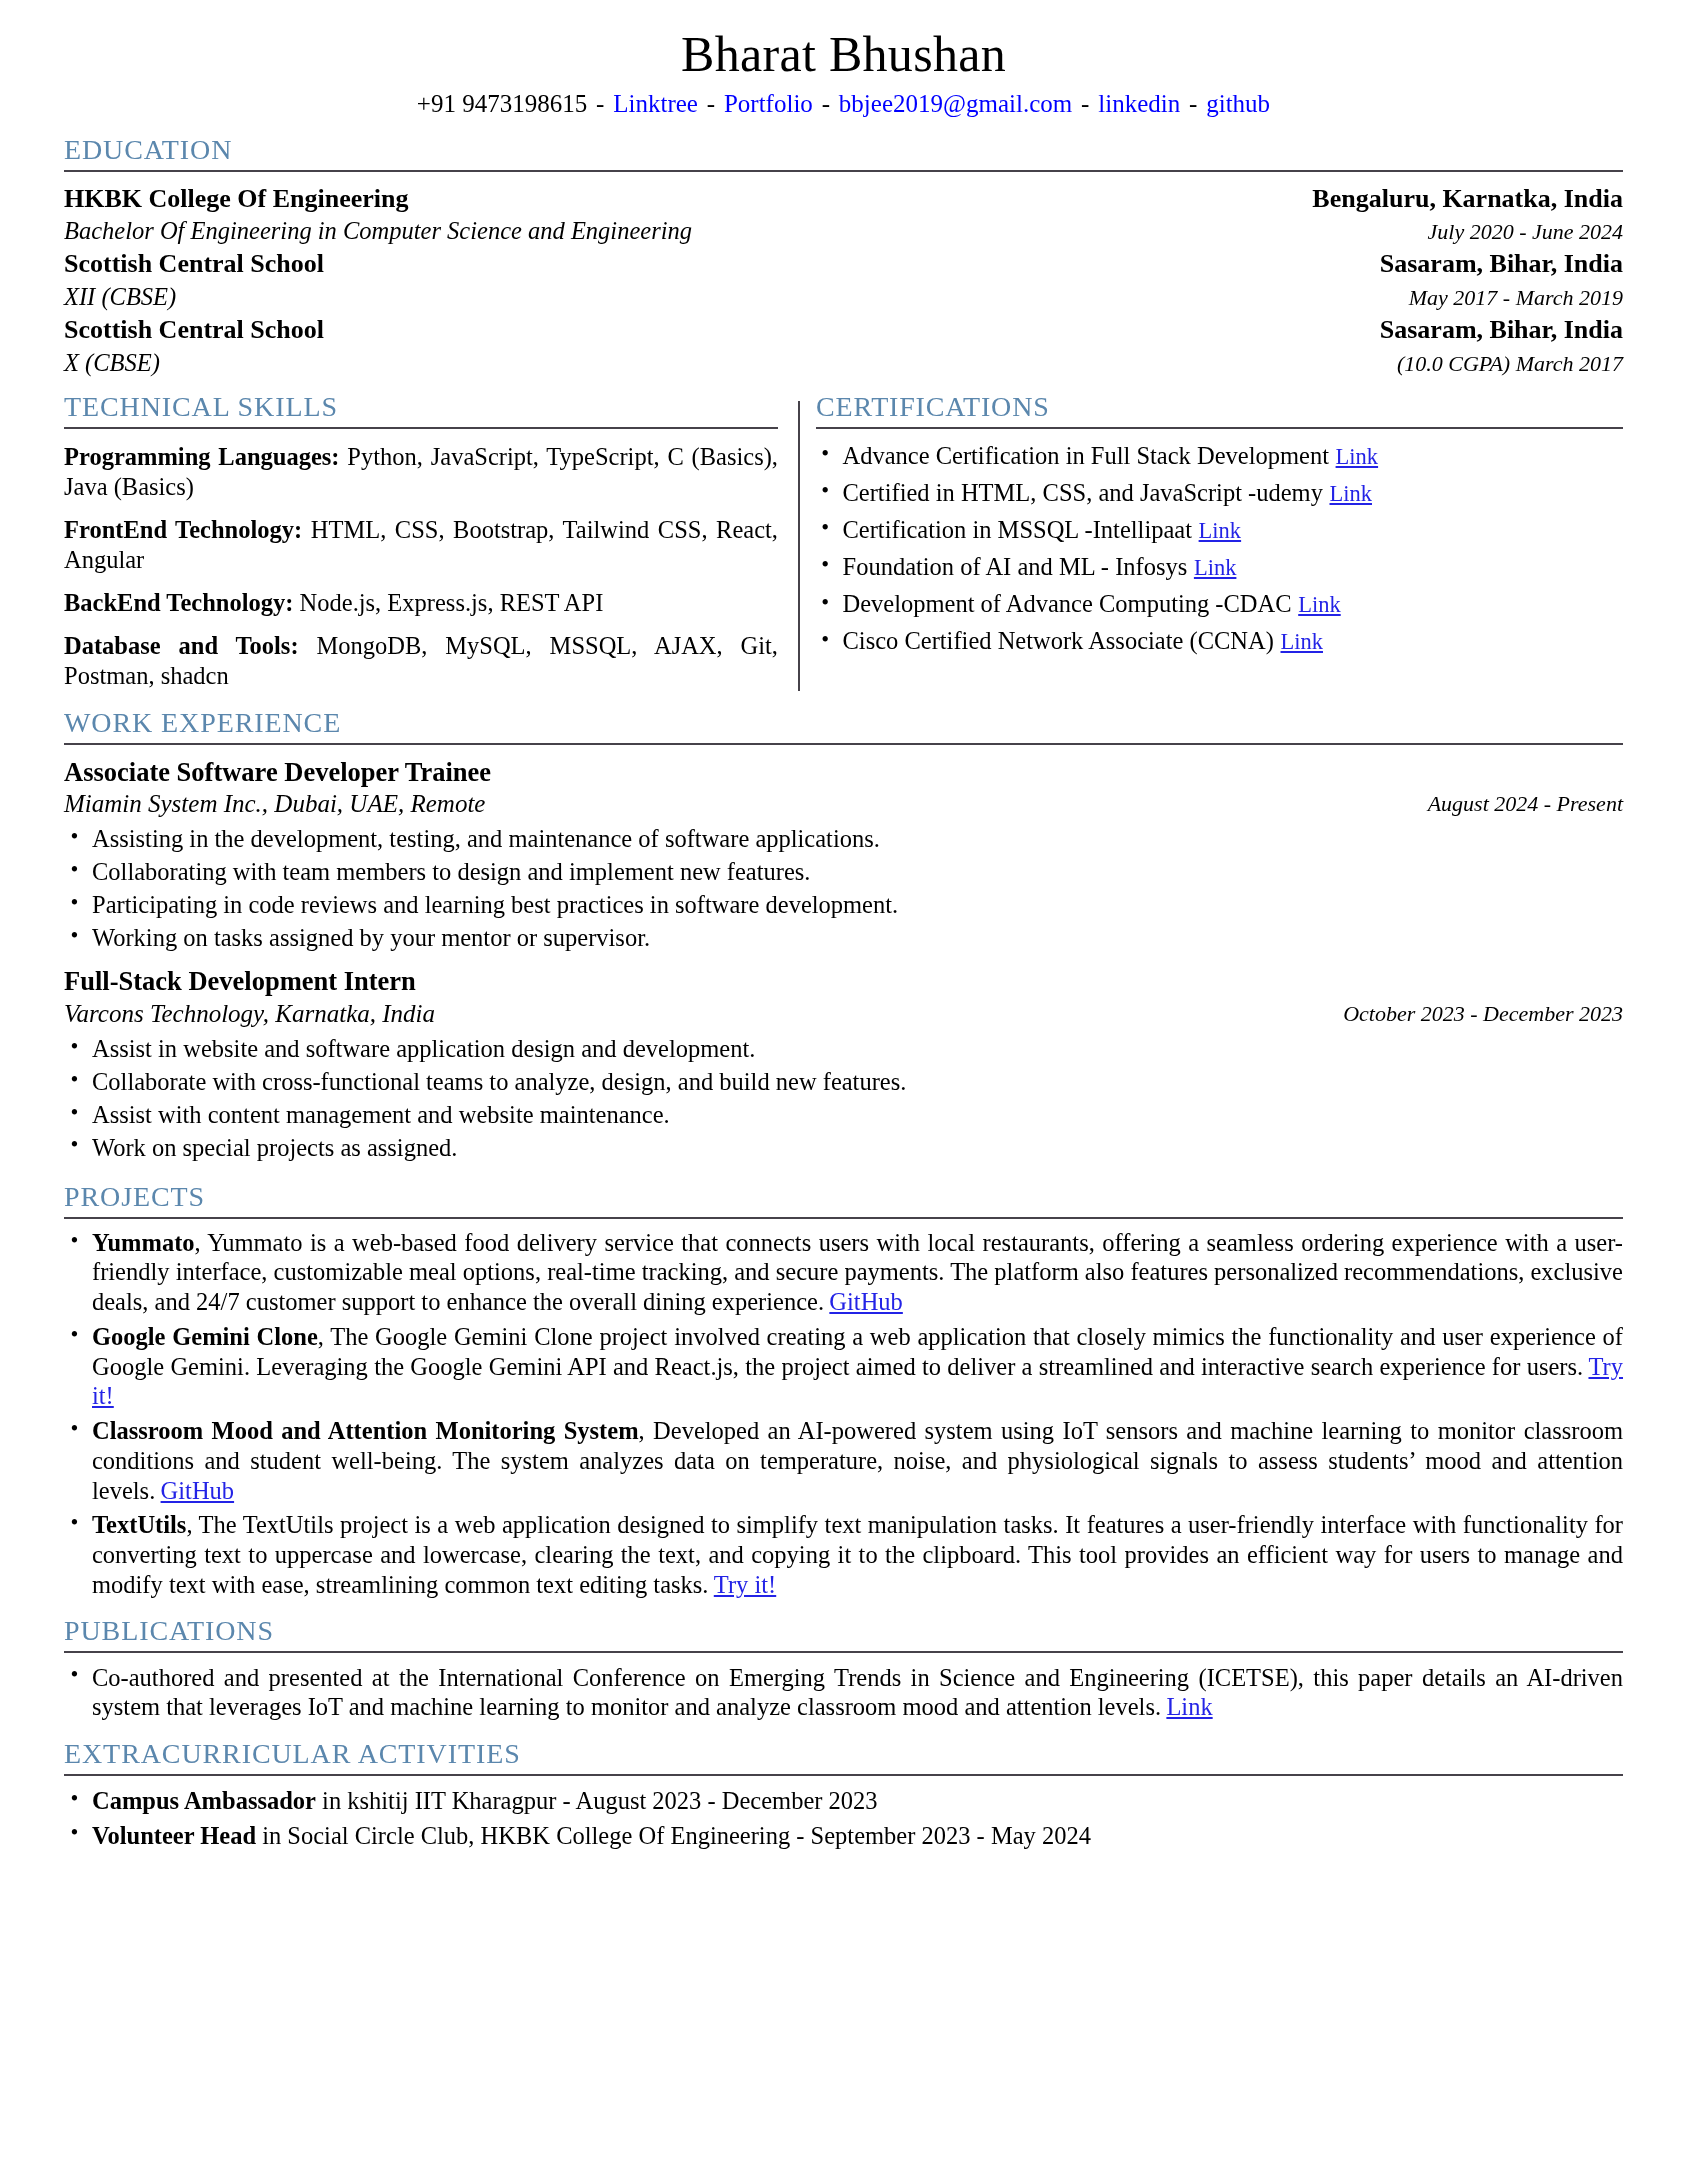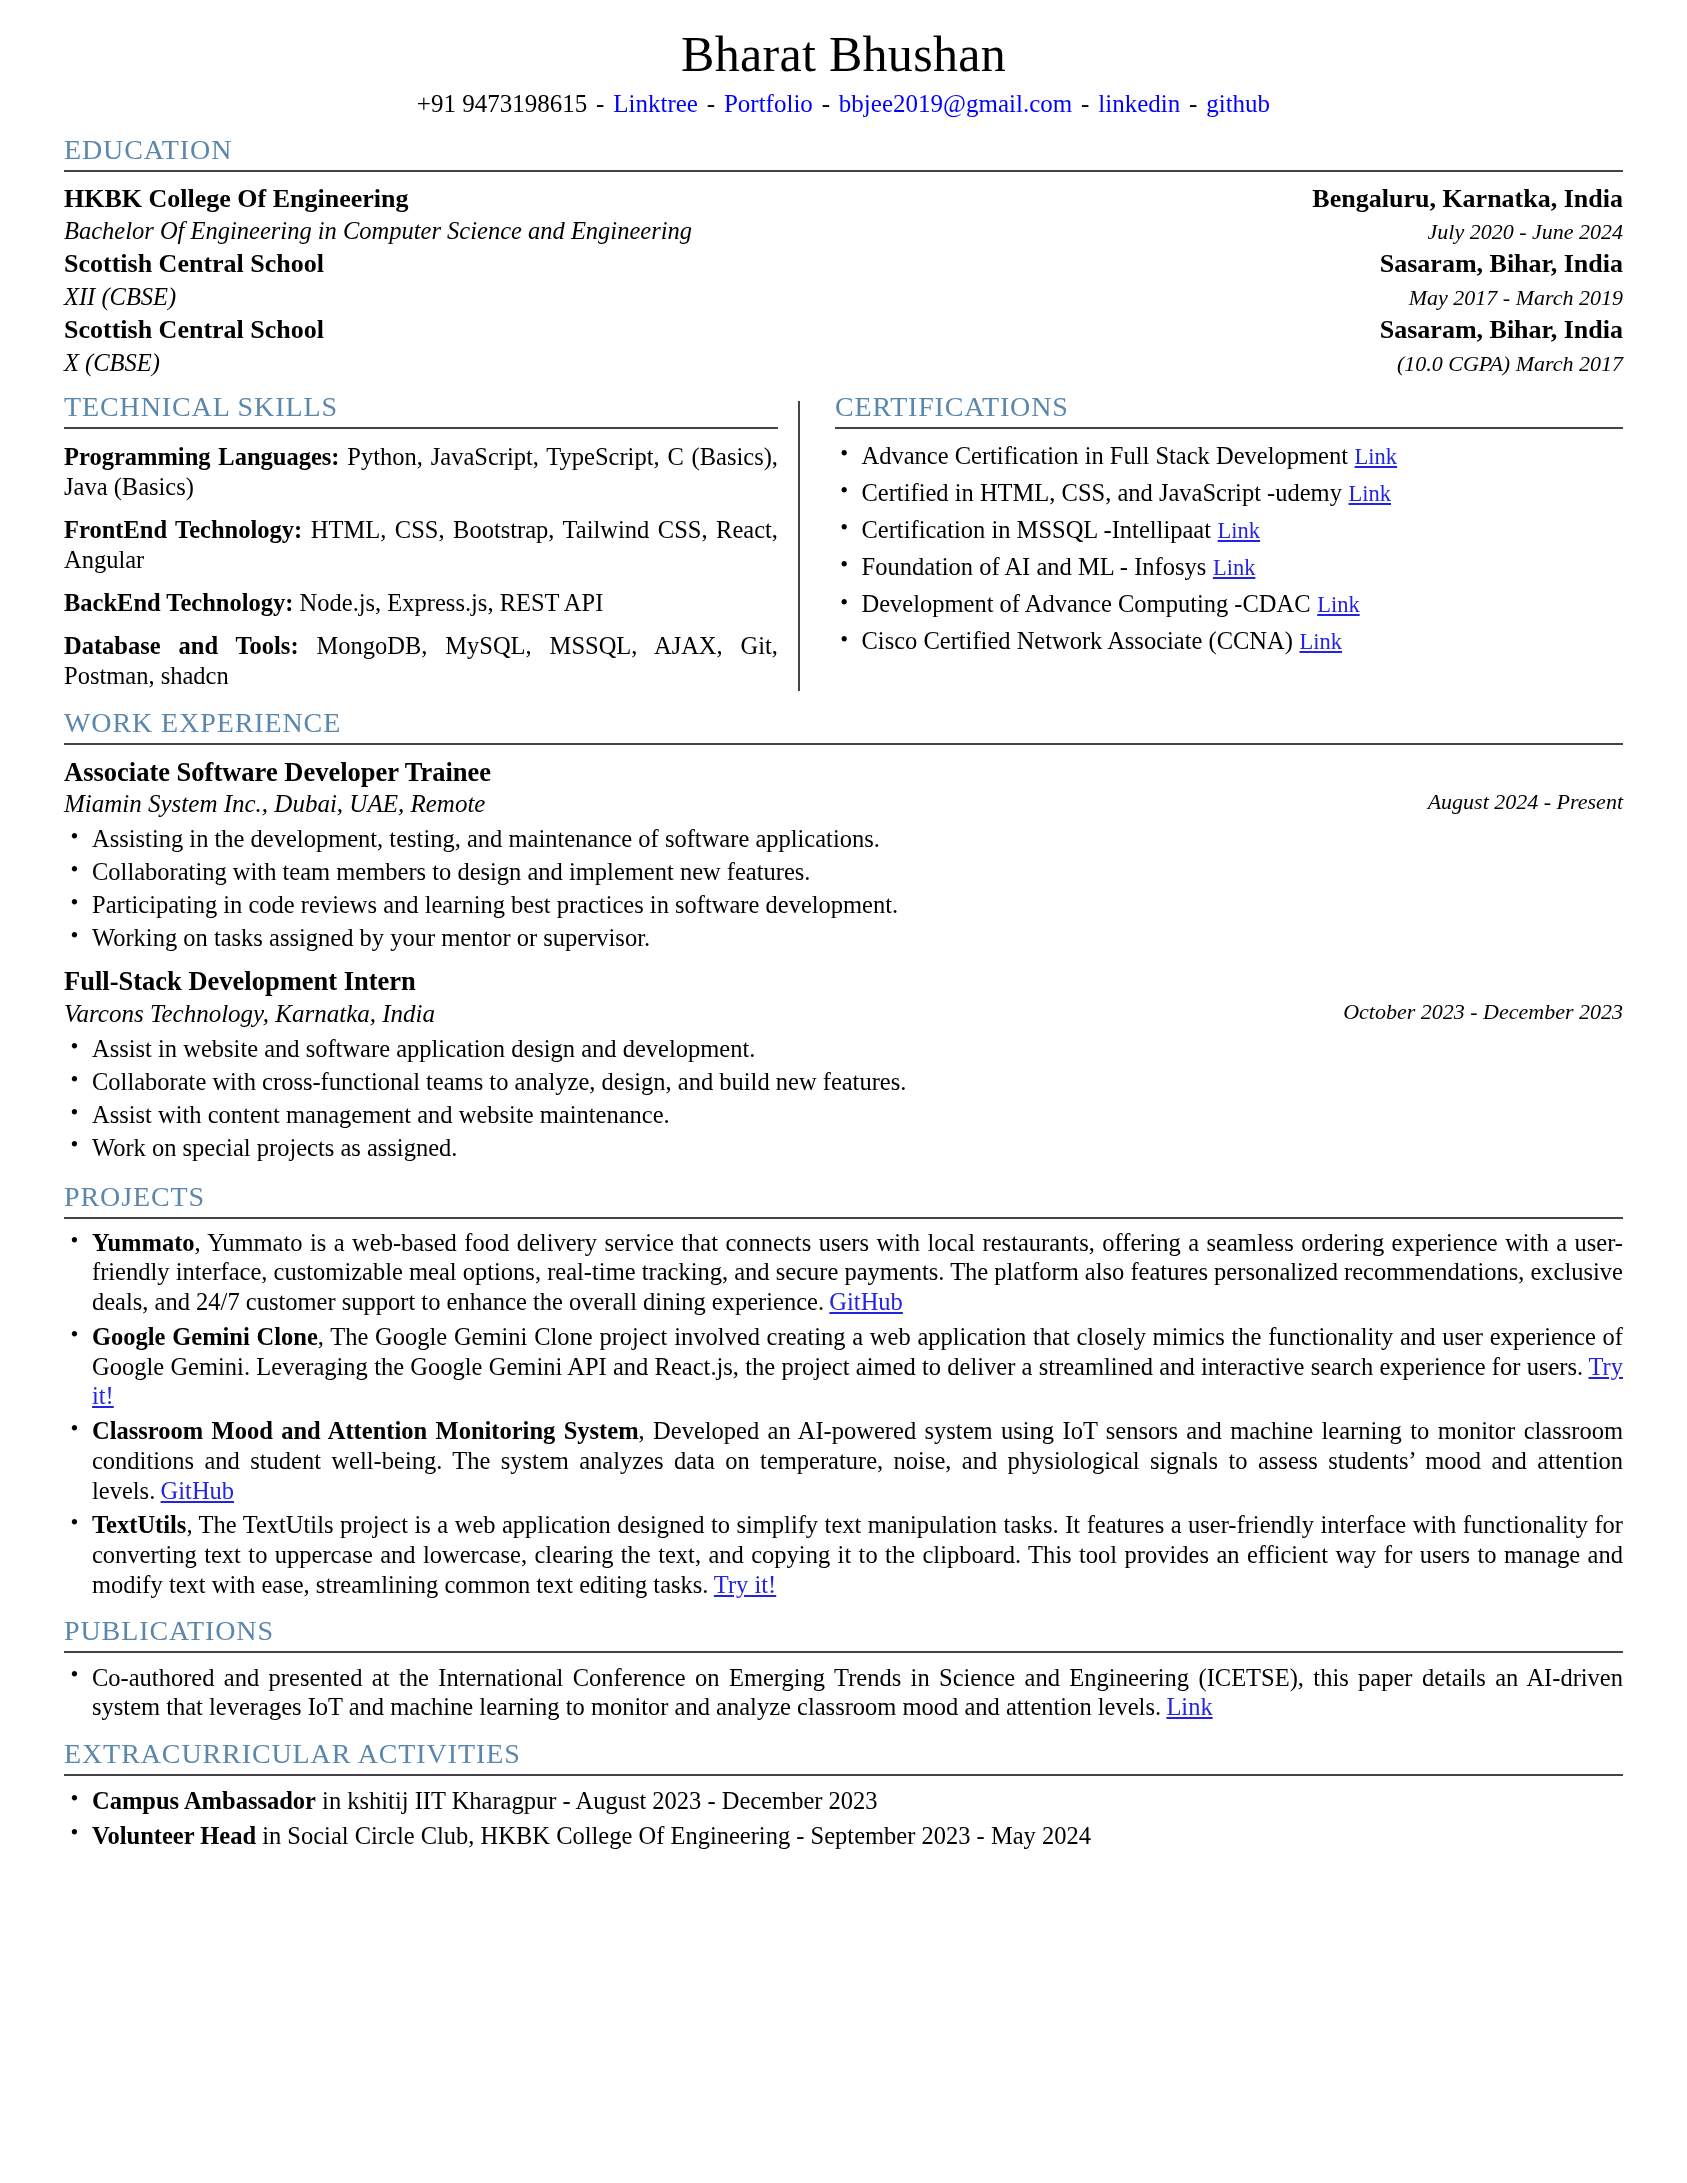--- a/index.html
+++ b/index.html
@@ -101,21 +101,21 @@
     font-family: Liberation Serif, serif;
   }
   .col-divider {
     width: 2px;
     background: #46424a;
     margin: 8px 0 0 0;
     flex: 0 0 2px;
   }
   .col-right {
     flex: 1;
-    padding-left: 35px;
+    padding-left: 16px;
     box-sizing: border-box;
   }
   .col-left .sec-head,
   .col-right .sec-head { margin-top: 0; }
   .col-right .sec-head { letter-spacing: 0.8px; }
 
   .skill-item {
     font-size: 24.5px;
     line-height: 1.22;
     margin-top: 13.2px;
@@ -154,21 +154,21 @@
   
   .job { margin-top: 10.6px; }
   .job-title {
     font-size: 26.5px;
     font-weight: bold;
     line-height: 1.22;
   }
   .job-row {
     display: flex;
     justify-content: space-between;
-    align-items: flex-start;
+    align-items: center;
     line-height: 1.26;
   }
   .job-org {
     font-size: 25px;
     font-style: italic;
   }
   .job-date {
     font-size: 22px;
     font-style: italic;
     text-align: right;

